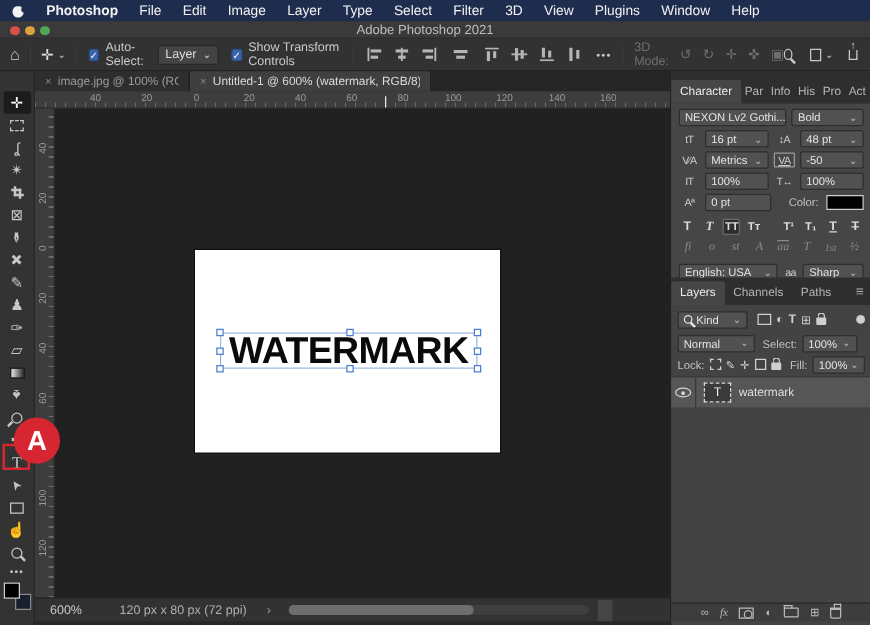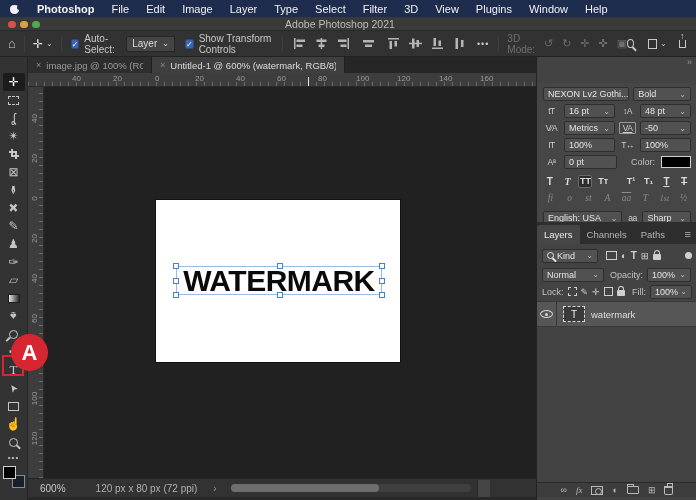--- a/index.html
+++ b/index.html
@@ -371,20 +371,29 @@
       <span class="scorner"></span>
     </div>
   </div>
 
   <div class="ab redbox"></div>
   <div class="ab badge">A</div>
 
   <div class="ab rightcol">
     <span class="collapse">»</span>
 
+    <div class="ptabs" style="top:0; height:26px; padding-top:4px;">
+      <span class="ptab active">Character</span>
+      <span class="ptab" style="padding:4px 3px;">Par</span>
+      <span class="ptab" style="padding:4px 3px;">Info</span>
+      <span class="ptab" style="padding:4px 3px;">His</span>
+      <span class="ptab" style="padding:4px 3px;">Pro</span>
+      <span class="ptab" style="padding:4px 3px;">Act</span>
+      <span class="pmenu">≡</span>
+    </div>
 
     <div class="charcontent">
       <div class="crow">
         <span class="field" style="flex:1.6;">
             <span>NEXON Lv2 Gothi...</span>
             <span class="cv">⌄</span>
           </span>
         <span class="field">
             <span>Bold</span>
             <span class="cv">⌄</span>
@@ -484,21 +493,21 @@
         <span style="font-weight:bold; font-size:10px;">T</span>
         <span>⊞</span>
         <span class="i-lock" style="margin-top:3px;"></span>
         <span class="i-dot" style="margin-left:auto;"></span>
       </div>
       <div class="lrow" style="margin-top:2px;">
         <span class="field" style="flex:0 0 62px;">
             <span>Normal</span>
             <span class="cv">⌄</span>
           </span>
-        <span class="llabel" style="margin-left:2px;">Opacity:</span>
+        <span class="llabel" style="margin-left:2px;">Select:</span>
         <span class="field" style="flex:0 0 44px;">
             <span>100%</span>
             <span class="cv">⌄</span>
           </span>
       </div>
       <div class="lrow" style="margin-top:2px; border-bottom:1px solid #393939; padding-bottom:3px;">
         <span class="llabel">Lock:</span>
         <span class="i-boxd" style="width:9px;height:9px;"></span>
         <span style="font-size:9px;">✎</span>
         <span style="font-size:9px;">✛</span>

